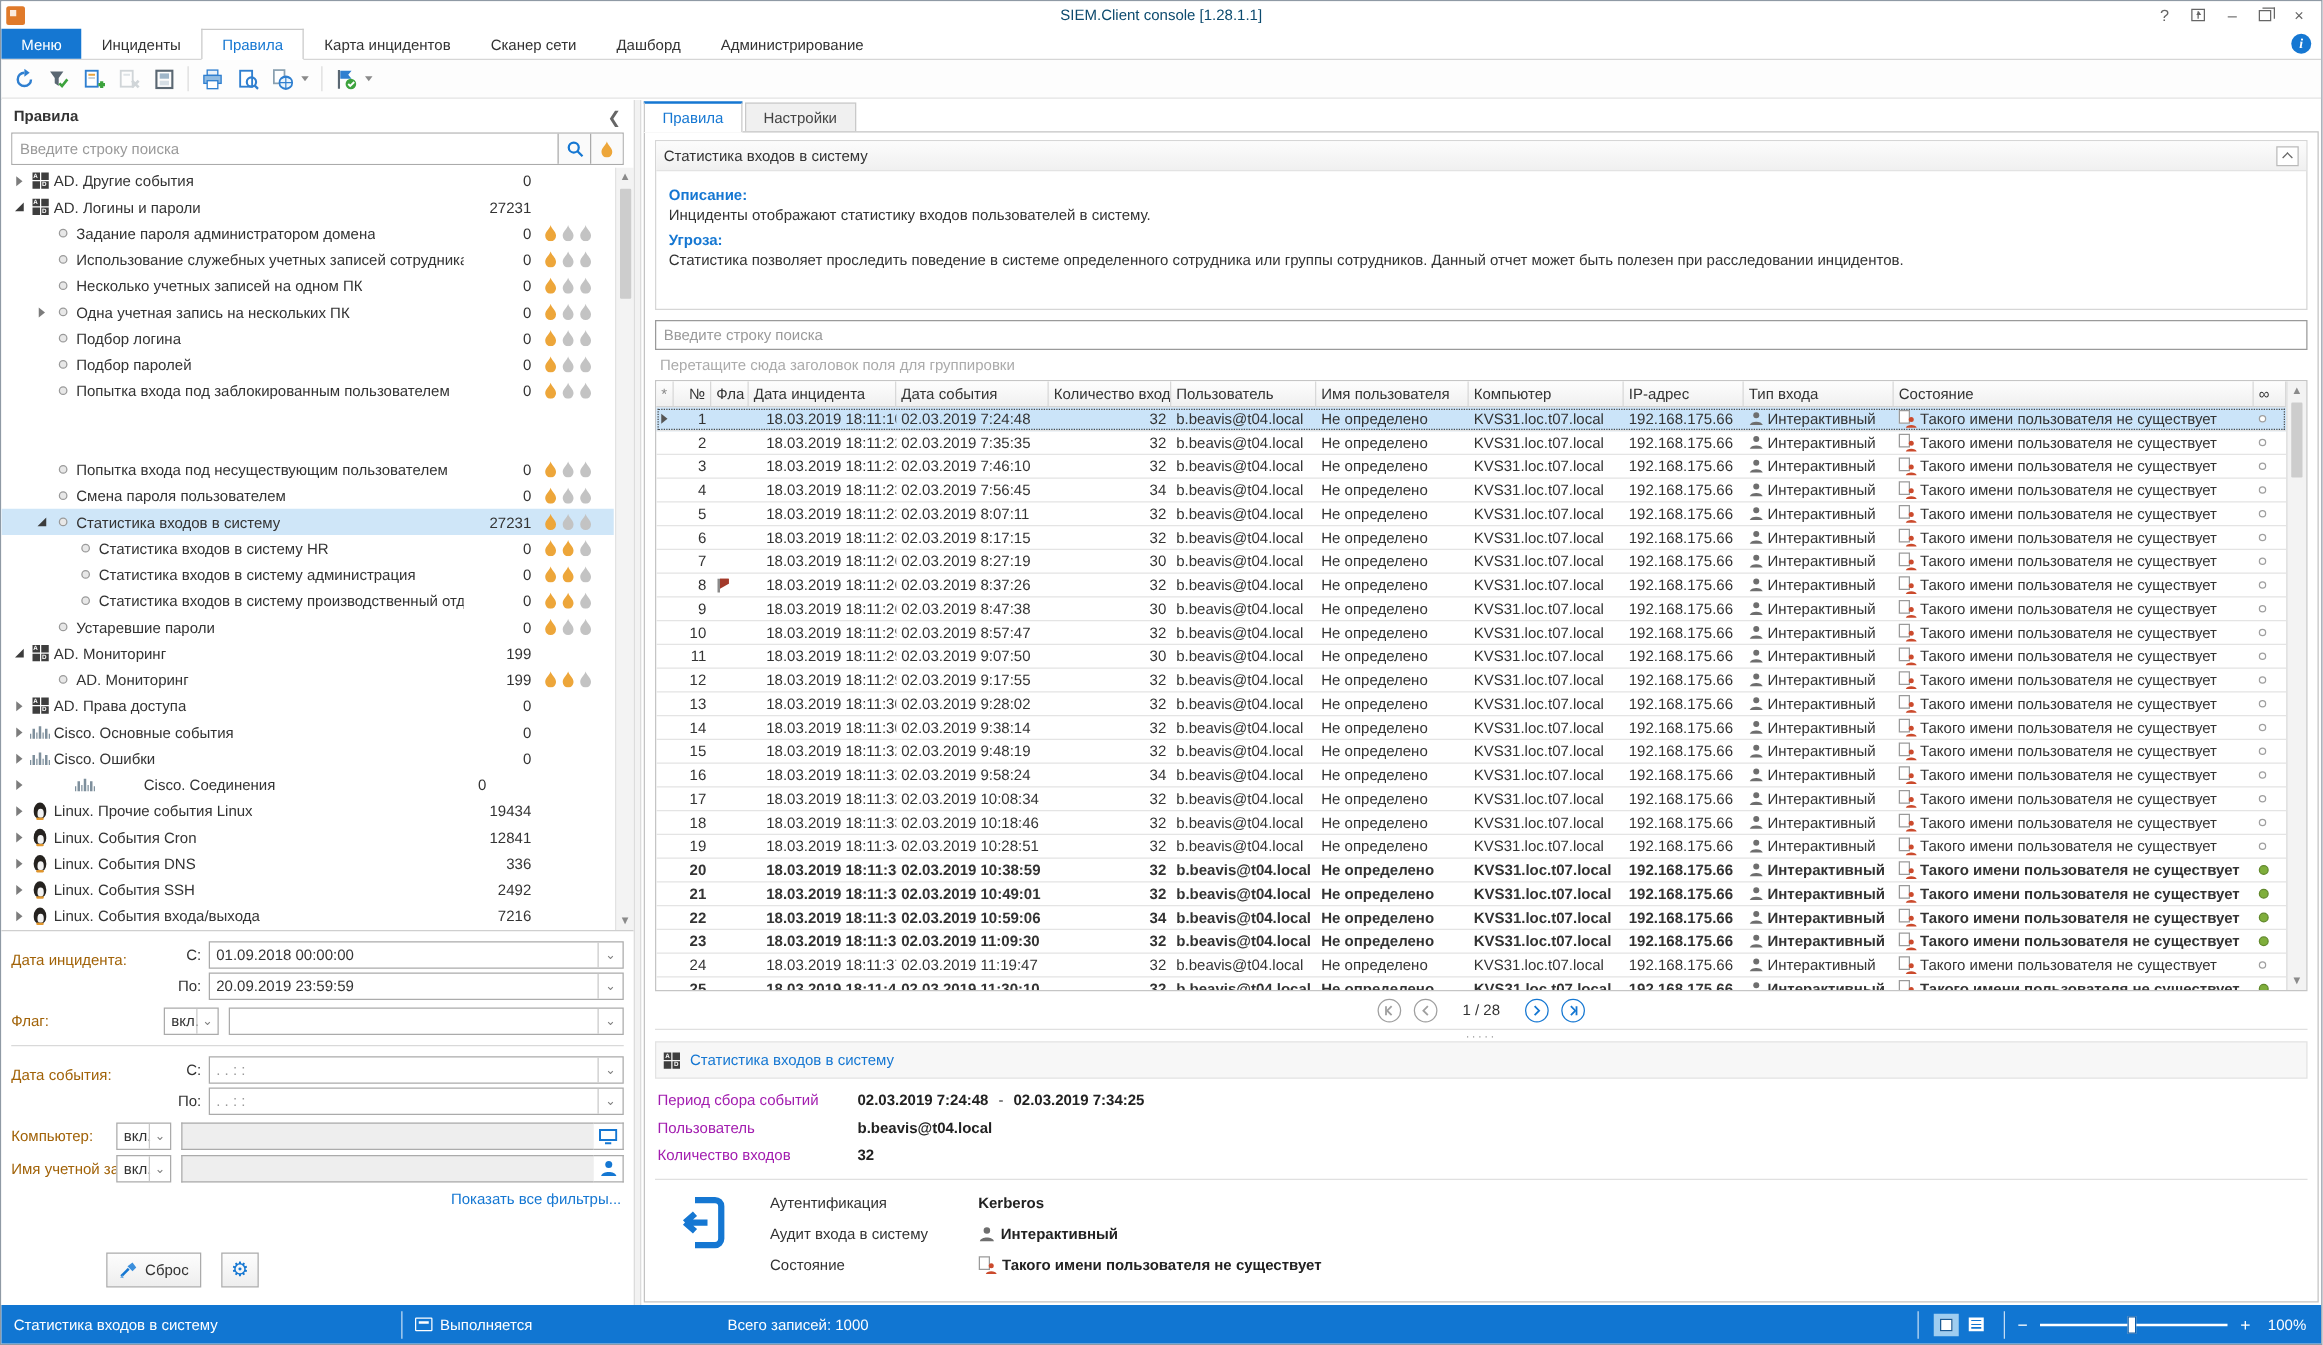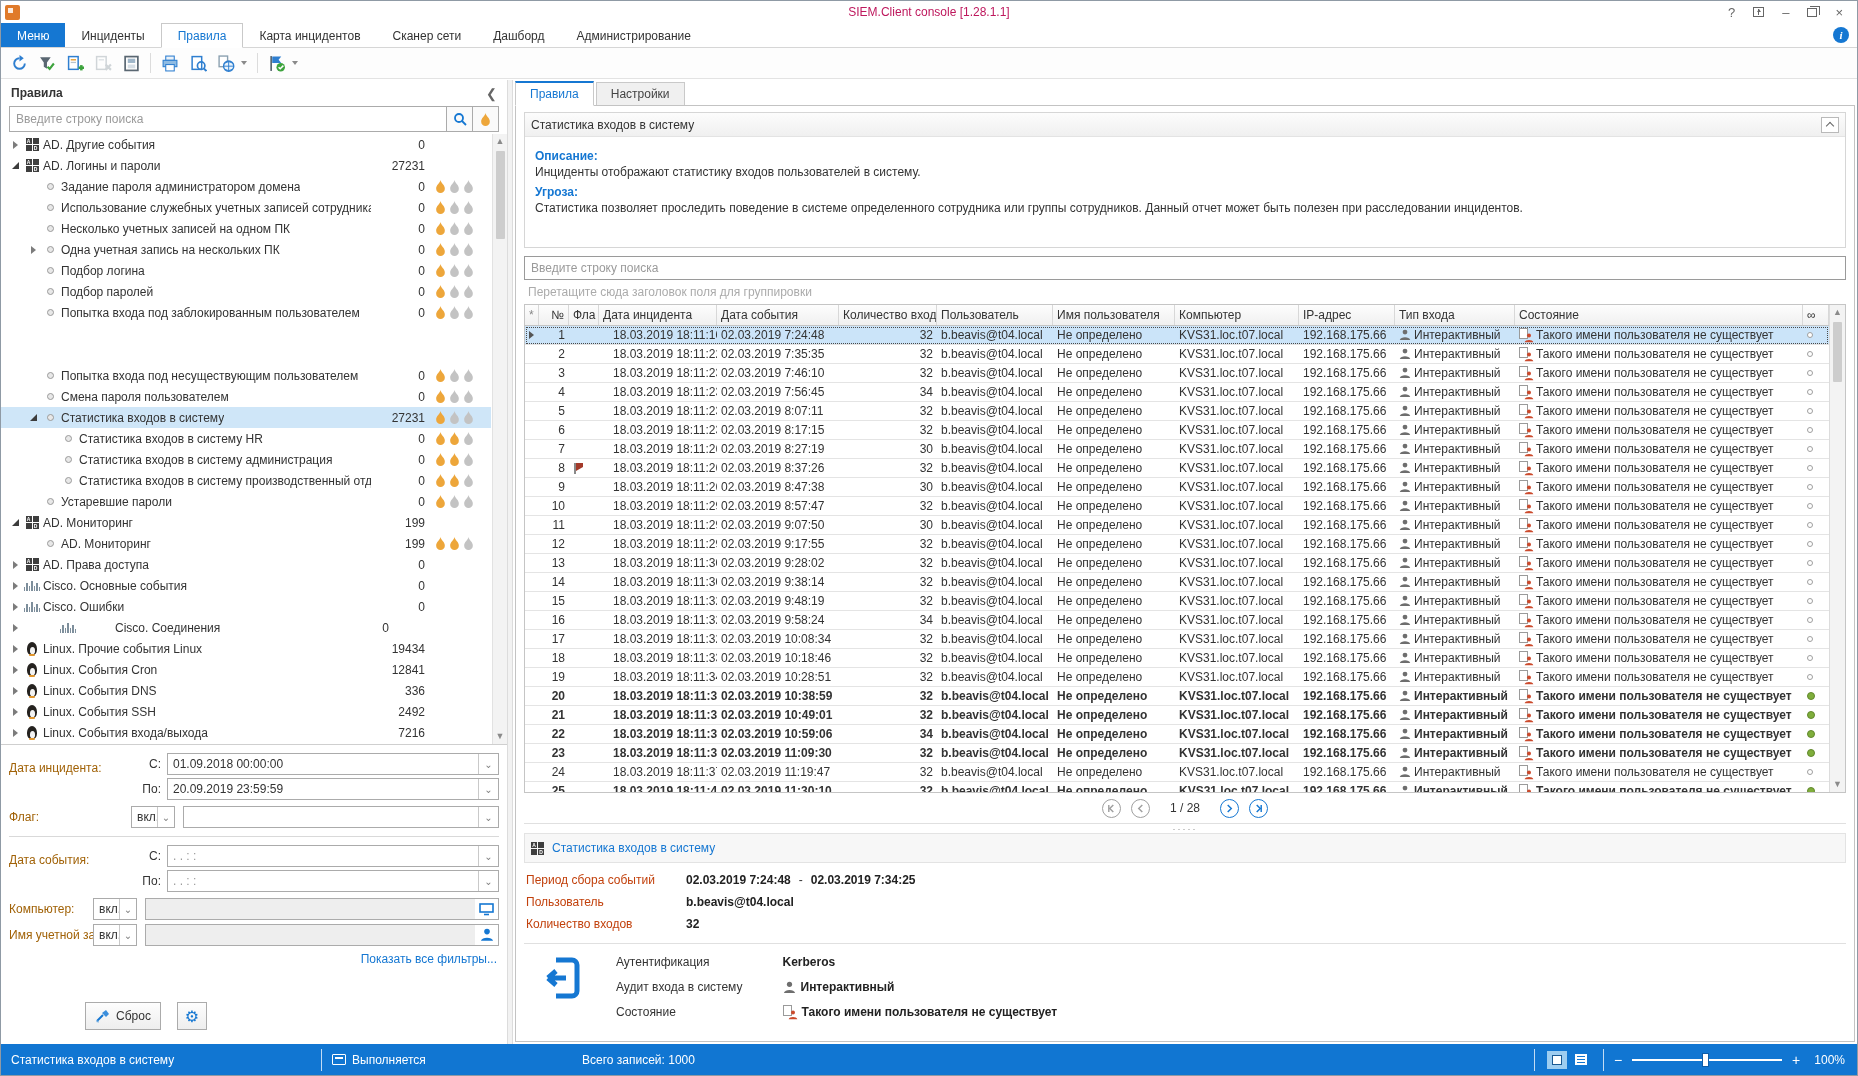--- a/index.html
+++ b/index.html
@@ -3,21 +3,21 @@
 <meta charset="utf-8">
 <style>
   *{box-sizing:border-box;margin:0;padding:0}
   html,body{width:1858px;height:1076px;overflow:hidden}
   body{font-family:"Liberation Sans",sans-serif;font-size:12px;color:#333;background:#fff;position:relative;border:1px solid #8f9aa5}
 
   
   #titlebar{height:22px;position:relative;background:#fff;display:flex;align-items:center}
   .app-logo{width:15px;height:15px;margin-left:4px;background:#e07a2a;border-radius:2px;position:relative}
   .app-logo::after{content:"";position:absolute;left:3px;top:3px;width:5px;height:5px;background:#fff;opacity:.85}
-  #title-text{position:absolute;left:0;right:0;text-align:center;color:#be185d;font-size:12px}
+  #title-text{position:absolute;left:0;right:0;text-align:center;color:#0c4a6e;font-size:12px}
   .win-controls{margin-left:auto;display:flex;align-items:center;gap:18px;padding-right:14px;z-index:2}
   .win-btn{color:#666;font-size:13px;line-height:1;cursor:default}
   .restore-glyph{width:10px;height:9px;border:1px solid #666;position:relative}
   .restore-glyph::before{content:"";position:absolute;left:2px;top:-3px;width:9px;height:8px;border:1px solid #666;border-bottom:none;border-left:none}
   .pin-glyph{width:11px;height:10px;border:1px solid #666;position:relative}
   .pin-glyph::before{content:"";position:absolute;left:4px;top:1px;width:1px;height:6px;background:#666}
   .pin-glyph::after{content:"";position:absolute;left:2.5px;top:1px;border-left:2px solid transparent;border-right:2px solid transparent;border-bottom:3px solid #666}
 
   
   #nav{height:25px;display:flex;align-items:stretch;border-bottom:1px solid #d6d6d6;position:relative;background:#fff}
@@ -134,21 +134,21 @@
   .pg-btn{width:19px;height:19px;border-radius:50%;border:1.5px solid #9f9f9f;display:flex;align-items:center;justify-content:center}
   .pg-btn.blue{border-color:#1577d2}
   .pg-label{margin:0 10px;color:#333}
   .hsplitter{height:10px;display:flex;align-items:center;justify-content:center;color:#8a8a8a;letter-spacing:2px;font-size:9px;border-top:1px solid #e0e0e0}
 
   
   #detail{height:208px;display:flex;flex-direction:column}
   .d-head{height:30px;background:#f7f7f7;border:1px solid #e3e3e3;display:flex;align-items:center;gap:8px;padding:0 6px;color:#1577d2}
   .d-grid{padding:10px 0 0 2px}
   .d-row{display:flex;margin-bottom:8px}
-  .d-lab{width:160px;color:#c2410c}
+  .d-lab{width:160px;color:#a21caf}
   .d-val{font-weight:bold;color:#222}
   .d-sep{border:none;border-top:1px solid #e0e0e0;margin:4px 0 10px 0}
   .d-bottom{display:flex;gap:34px;align-items:flex-start;padding-left:12px}
   .d-cols{display:flex;gap:40px}
   .d-col{display:flex;flex-direction:column;gap:9px}
   .d-col .cell{height:16px;display:flex;align-items:center;gap:5px}
 
   
   #statusbar{position:absolute;left:0;right:0;bottom:0;height:31px;background:#1176d2;color:#fff;display:flex;align-items:center}
   .sb-sep{width:1px;height:22px;background:rgba(255,255,255,.75);margin:0 10px}

